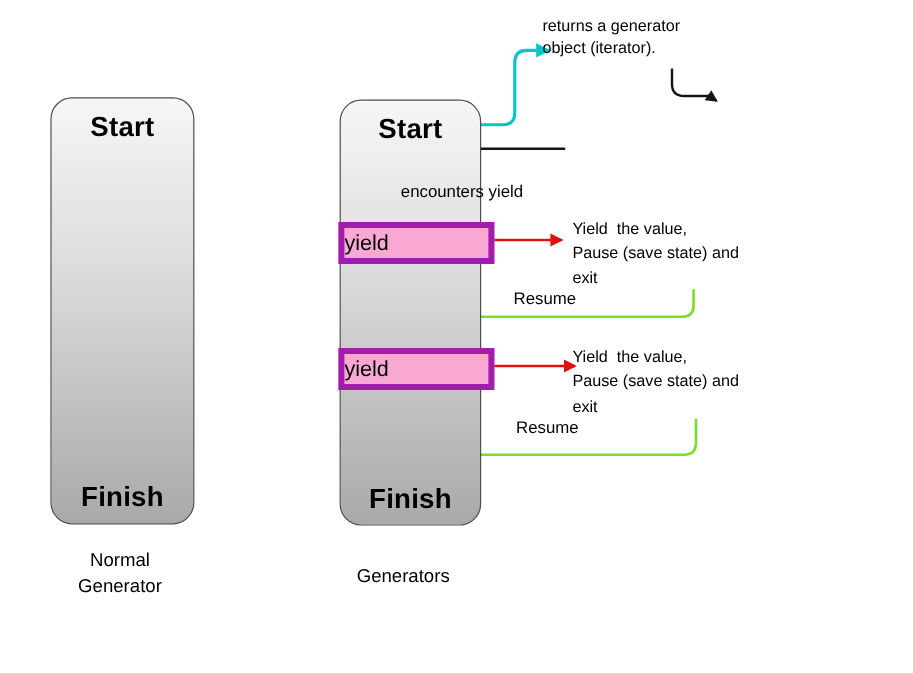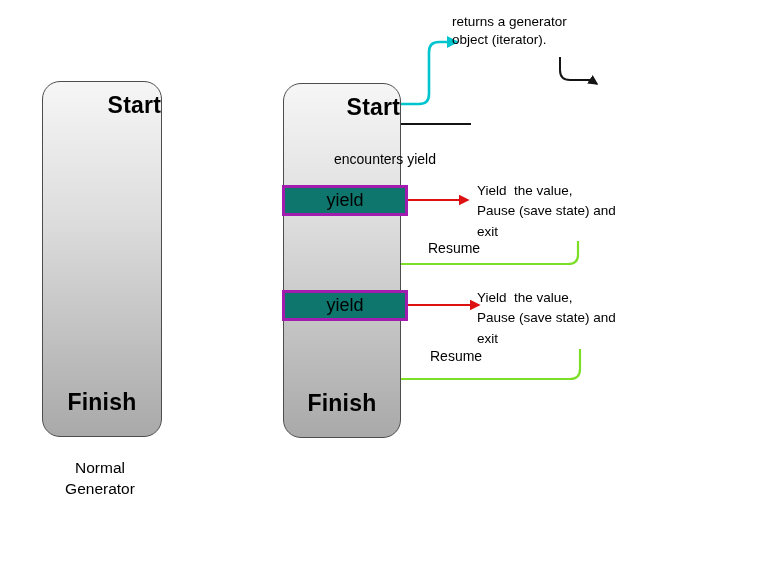--- a/index.html
+++ b/index.html
@@ -18,27 +18,27 @@
     border-radius:18px;
     background:linear-gradient(180deg,#f6f6f6 0%,#dcdcdc 40%,#a9a9a9 100%);
     box-sizing:border-box;
   }
   .fbox-left{left:42px;top:81px;width:120px;height:356px;}
   .fbox-right{left:283px;top:83px;width:118px;height:355px;}
   .box-label{
     position:absolute;left:0;width:100%;
     text-align:center;font-weight:bold;font-size:23px;letter-spacing:0.2px;
   }
-  .start-label{top:10px;text-align:right;}
-  .finish-label{bottom:20px;margin-top:32px;}
+  .start-label{top:10px;}
+  .finish-label{bottom:8px;margin-top:32px;}
   .yield-box{
     position:absolute;left:282px;width:120px;height:25px;
-    background:#0f766e;border:3px solid #a21caf;
+    background:#f9a8d4;border:5px solid #a21caf;
     box-sizing:content-box;
-    text-align:center;font-size:18px;line-height:25px;
+    font-size:18px;line-height:25px;
   }
   .yield-1{top:185px;}
   .yield-2{top:290px;}
   .note{
     position:absolute;
     font-size:13.5px;line-height:1.45;
     text-align:left;white-space:pre-wrap;
   }
   .note-returns{left:452px;top:13px;width:205px;line-height:1.32;}
   .note-starts{left:467px;top:96px;width:264px;line-height:1.42;}
@@ -116,14 +116,15 @@
   <div class="note note-yield2">Yield  the value,
 Pause (save state) and
 exit</div>
 
   <div class="small-label encounters">encounters yield</div>
   <div class="small-label resume-1">Resume</div>
   <div class="small-label resume-2">Resume</div>
 
   <div class="caption caption-left">Normal
 Generator</div>
+  <div class="caption caption-right">Generators</div>
 
 </div>
 
 </body></html>

